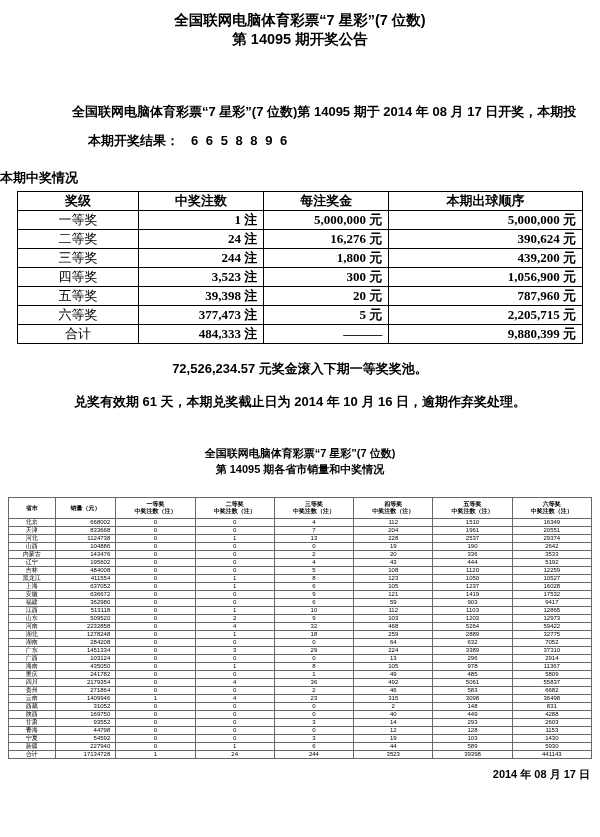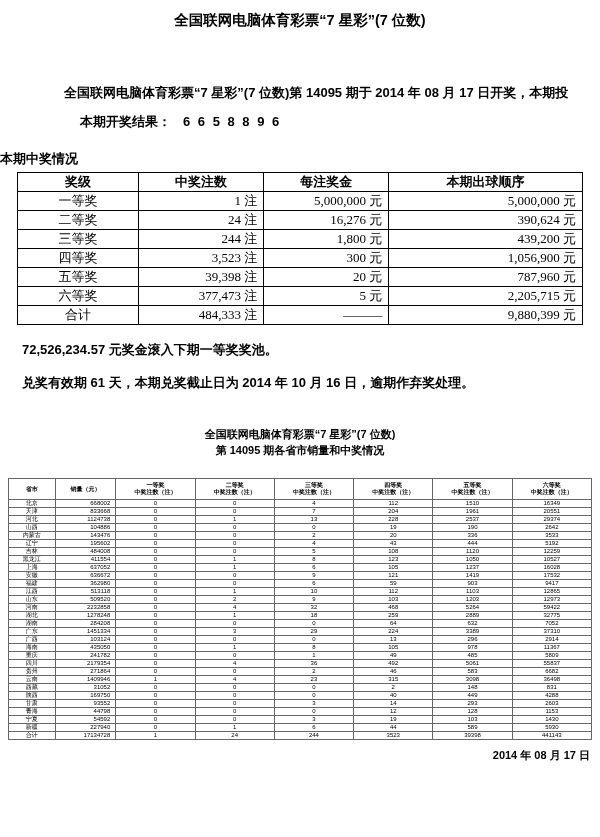--- a/index.html
+++ b/index.html
@@ -5,50 +5,51 @@
   * { margin:0; padding:0; box-sizing:border-box; }
   html,body { background:#ffffff; }
   body {
     width:600px; height:837px; overflow:hidden;
     color:#000;
     font-family:"Liberation Sans","DejaVu Sans",sans-serif;
     position:relative;
   }
   .doc-title { text-align:center; font-weight:bold; font-size:14.5px; line-height:19px; padding-top:11px; }
 
-  .intro { font-size:13px; font-weight:bold; margin-top:48px; padding:0 14px; }
+  .intro { font-size:13px; font-weight:bold; margin-top:48px; padding:0 22px; }
   .intro .line { height:29px; line-height:29px; white-space:nowrap; }
   .intro .p1 { text-indent:50px; }
   .ball-line { padding-left:66px; }
   .ball-digits { margin-left:12px; letter-spacing:2px; }
 
   .table1-title { text-align:left; font-weight:bold; font-size:13px; margin-top:14px; }
   table.prize { border-collapse:collapse; margin:4px auto 0; width:566px; table-layout:fixed; }
   table.prize th { font-size:13px; font-weight:bold; border:1px solid #000; height:18px; text-align:center; }
   table.prize td { font-family:"Liberation Serif","DejaVu Serif",serif; font-size:13px; border:1px solid #000; height:16px; padding:0 6px; }
   .al-c { text-align:center; }
-  .al-r { text-align:right; }
-
-  .notes { font-size:13px; font-weight:bold; padding:0 22px; margin-top:8px; }
+  .al-r { text-align:right;font-weight:bold; }
+
+  .notes { font-size:13px; font-weight:bold; padding:0 22px; margin-top:8px;text-align:center; }
   .notes .line { height:33px; line-height:33px; white-space:nowrap; }
 
   .section-title { text-align:center; font-weight:bold; font-size:11px; line-height:15.5px; margin-top:28px; }
 
   table.province { border-collapse:collapse; margin:20px auto 0; width:584px; table-layout:fixed; font-size:6px; }
   table.province th { border:1px solid #666; font-weight:bold; font-size:6px; line-height:7px; padding:3px 0; text-align:center; vertical-align:middle; }
   table.province td { border:1px solid #666; height:7px; line-height:7px; font-size:6px; padding:0 1px; text-align:center; }
   table.province td.sales { text-align:right; padding-right:5px; }
 
   .footer-date { text-align:right; padding-right:10px; font-weight:bold; font-size:11px; margin-top:8px; }
 </style>
 </head>
 <body>
 
 <div class="doc-title">
   <div>全国联网电脑体育彩票“7 星彩”(7 位数)</div>
+  <div>第 14095 期开奖公告</div>
 </div>
 
 <div class="intro">
   <div class="line p1">全国联网电脑体育彩票“7 星彩”(7 位数)第 14095 期于 2014 年 08 月 17 日开奖，本期投</div>
   <div class="line ball-line"><span>本期开奖结果：</span><span class="ball-digits">6 6 5 8 8 9 6</span></div>
 </div>
 
 <div class="table1-title">本期中奖情况</div>
 
 <table class="prize">

